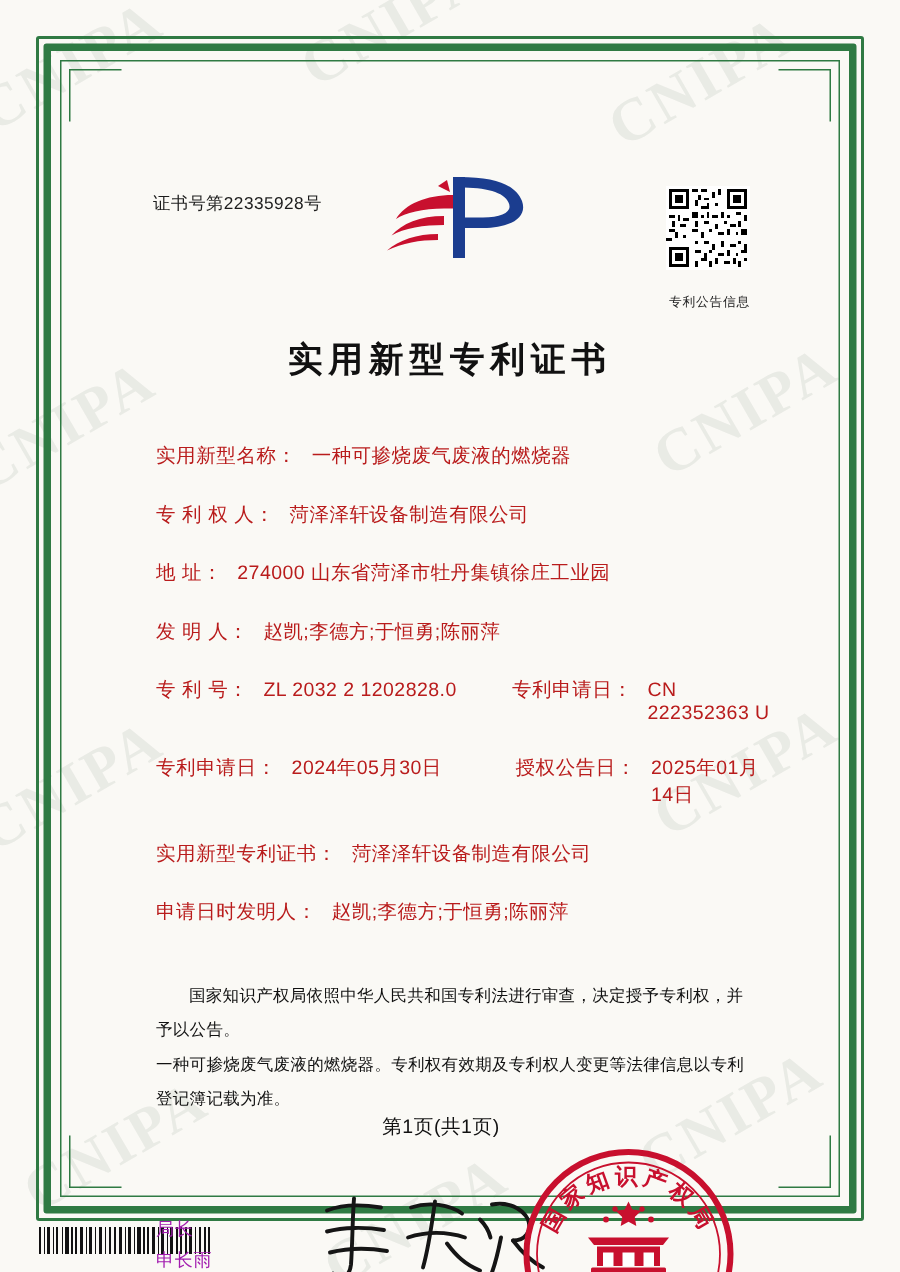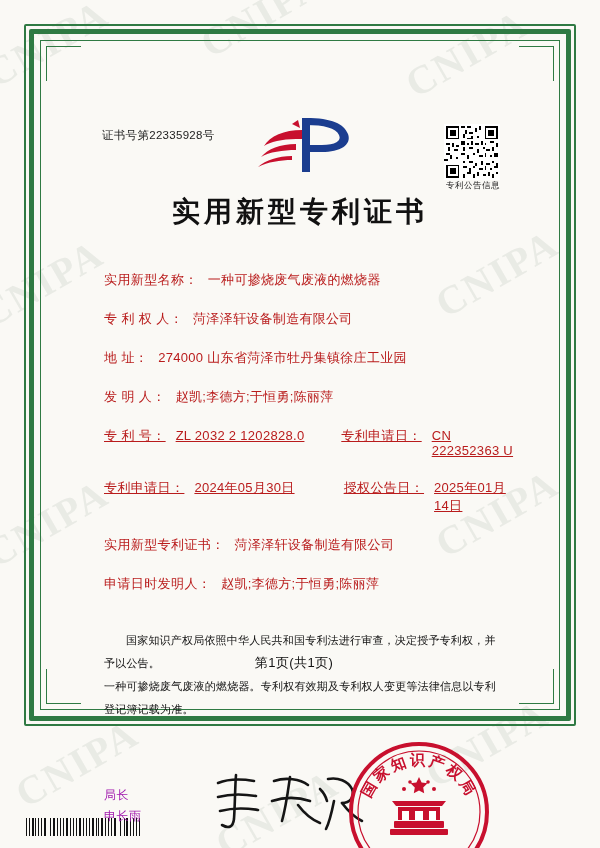--- a/index.html
+++ b/index.html
@@ -33,21 +33,21 @@
     transform: rotate(-30deg);
     white-space: nowrap;
   }
 
   
   .cert {
     position: absolute;
     left: 24px;
     top: 24px;
     width: 552px;
-    height: 702px;
+    height: 790px;
     z-index: 1;
   }
   .frame-outer {
     position: absolute;
     inset: 0;
     border: 2px solid #2f7a43;
     border-radius: 2px;
   }
   .frame-mid {
     position: absolute;
@@ -107,52 +107,51 @@
     top: 72px;
     width: 58px;
     text-align: center;
   }
   .qr {
     width: 56px;
     height: 56px;
     display: block;
   }
   .qr-caption {
-    margin-top: 0;
+    margin-top: 16px;
     font-size: 8.5px;
     color: #222;
     letter-spacing: .5px;
   }
 
   
   .title {
-    margin-top: 45px;
+    margin-top: 76px;
     text-align: center;
     font-family: "Liberation Serif", serif;
-    font-size: 28px;
+    font-size: 23px;
     font-weight: 700;
     letter-spacing: 4px;
     color: #111;
   }
 
   
   .fields {
     margin-top: 40px;
     padding: 0 34px 0 52px;
     font-size: 13px;
     color: #b91c1c;
   }
   .row {
     display: flex;
     align-items: baseline;
     margin-bottom: 21px;
   }
   .row.two {
     justify-content: center;
-    text-decoration: underline;
   }
   .lbl {
     flex: 0 0 auto;
     letter-spacing: .4px;
     white-space: nowrap;
   }
   .val {
     margin-left: 10px;
     letter-spacing: .3px;
   }

